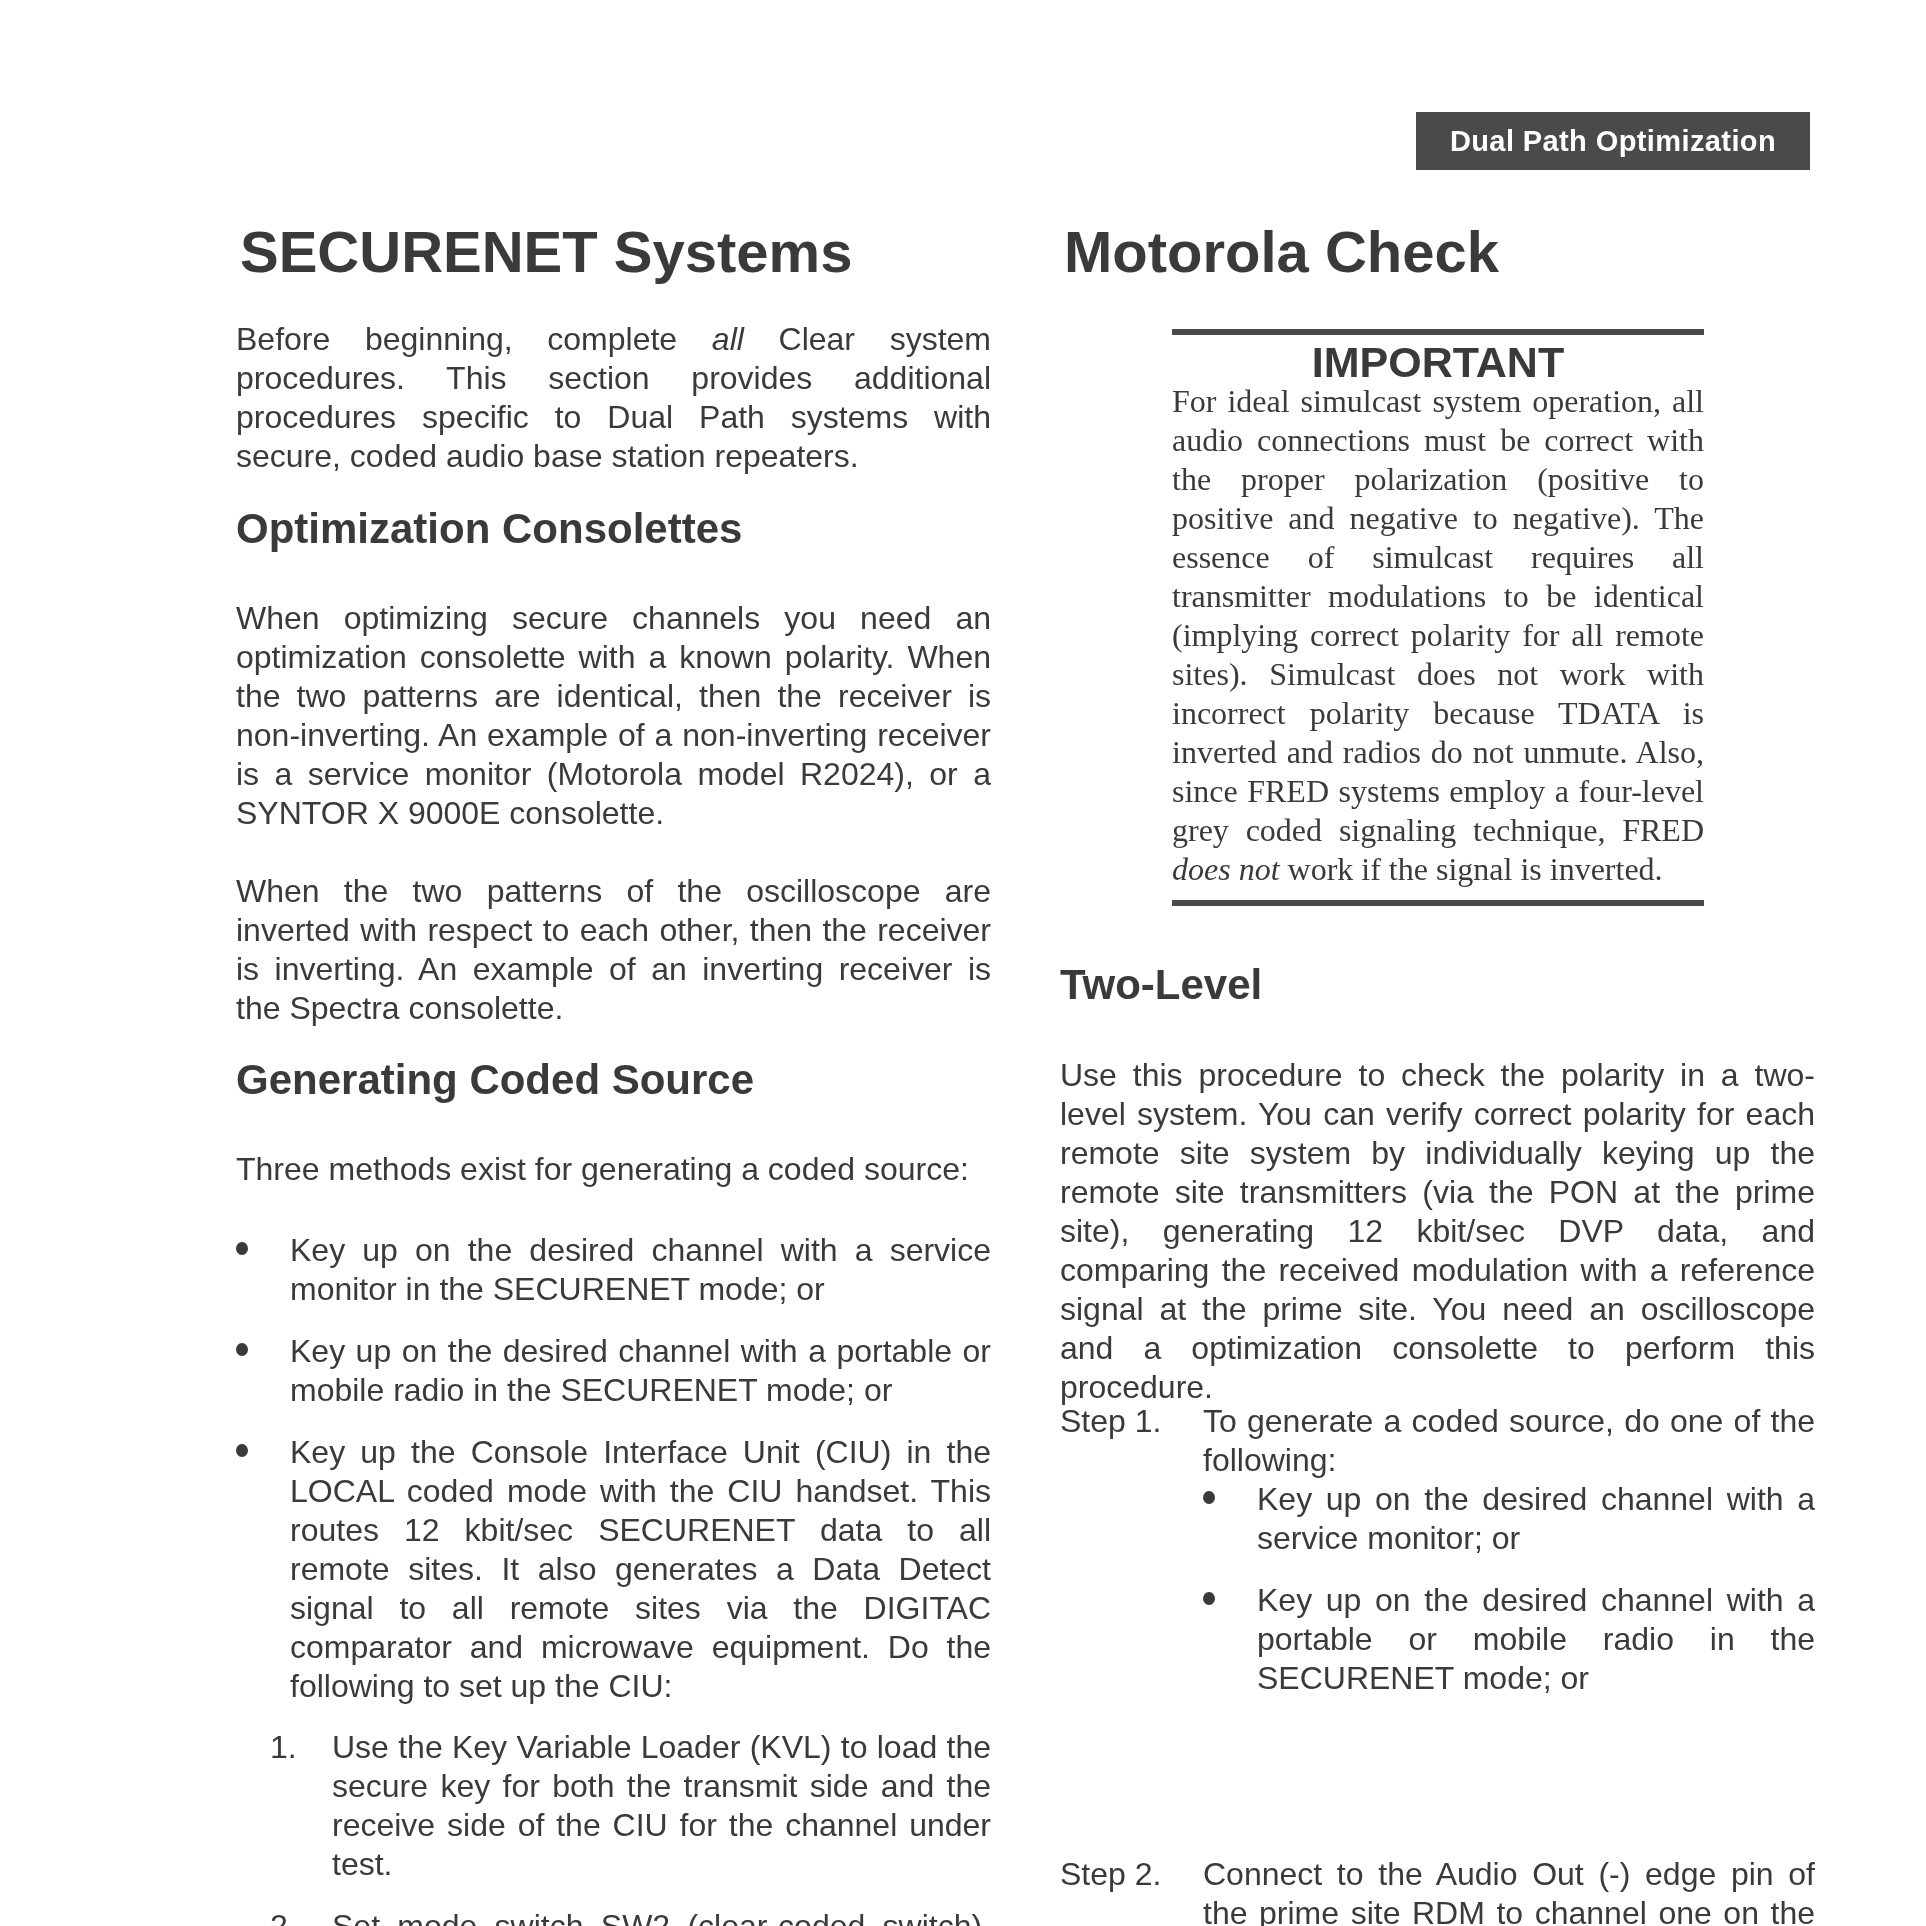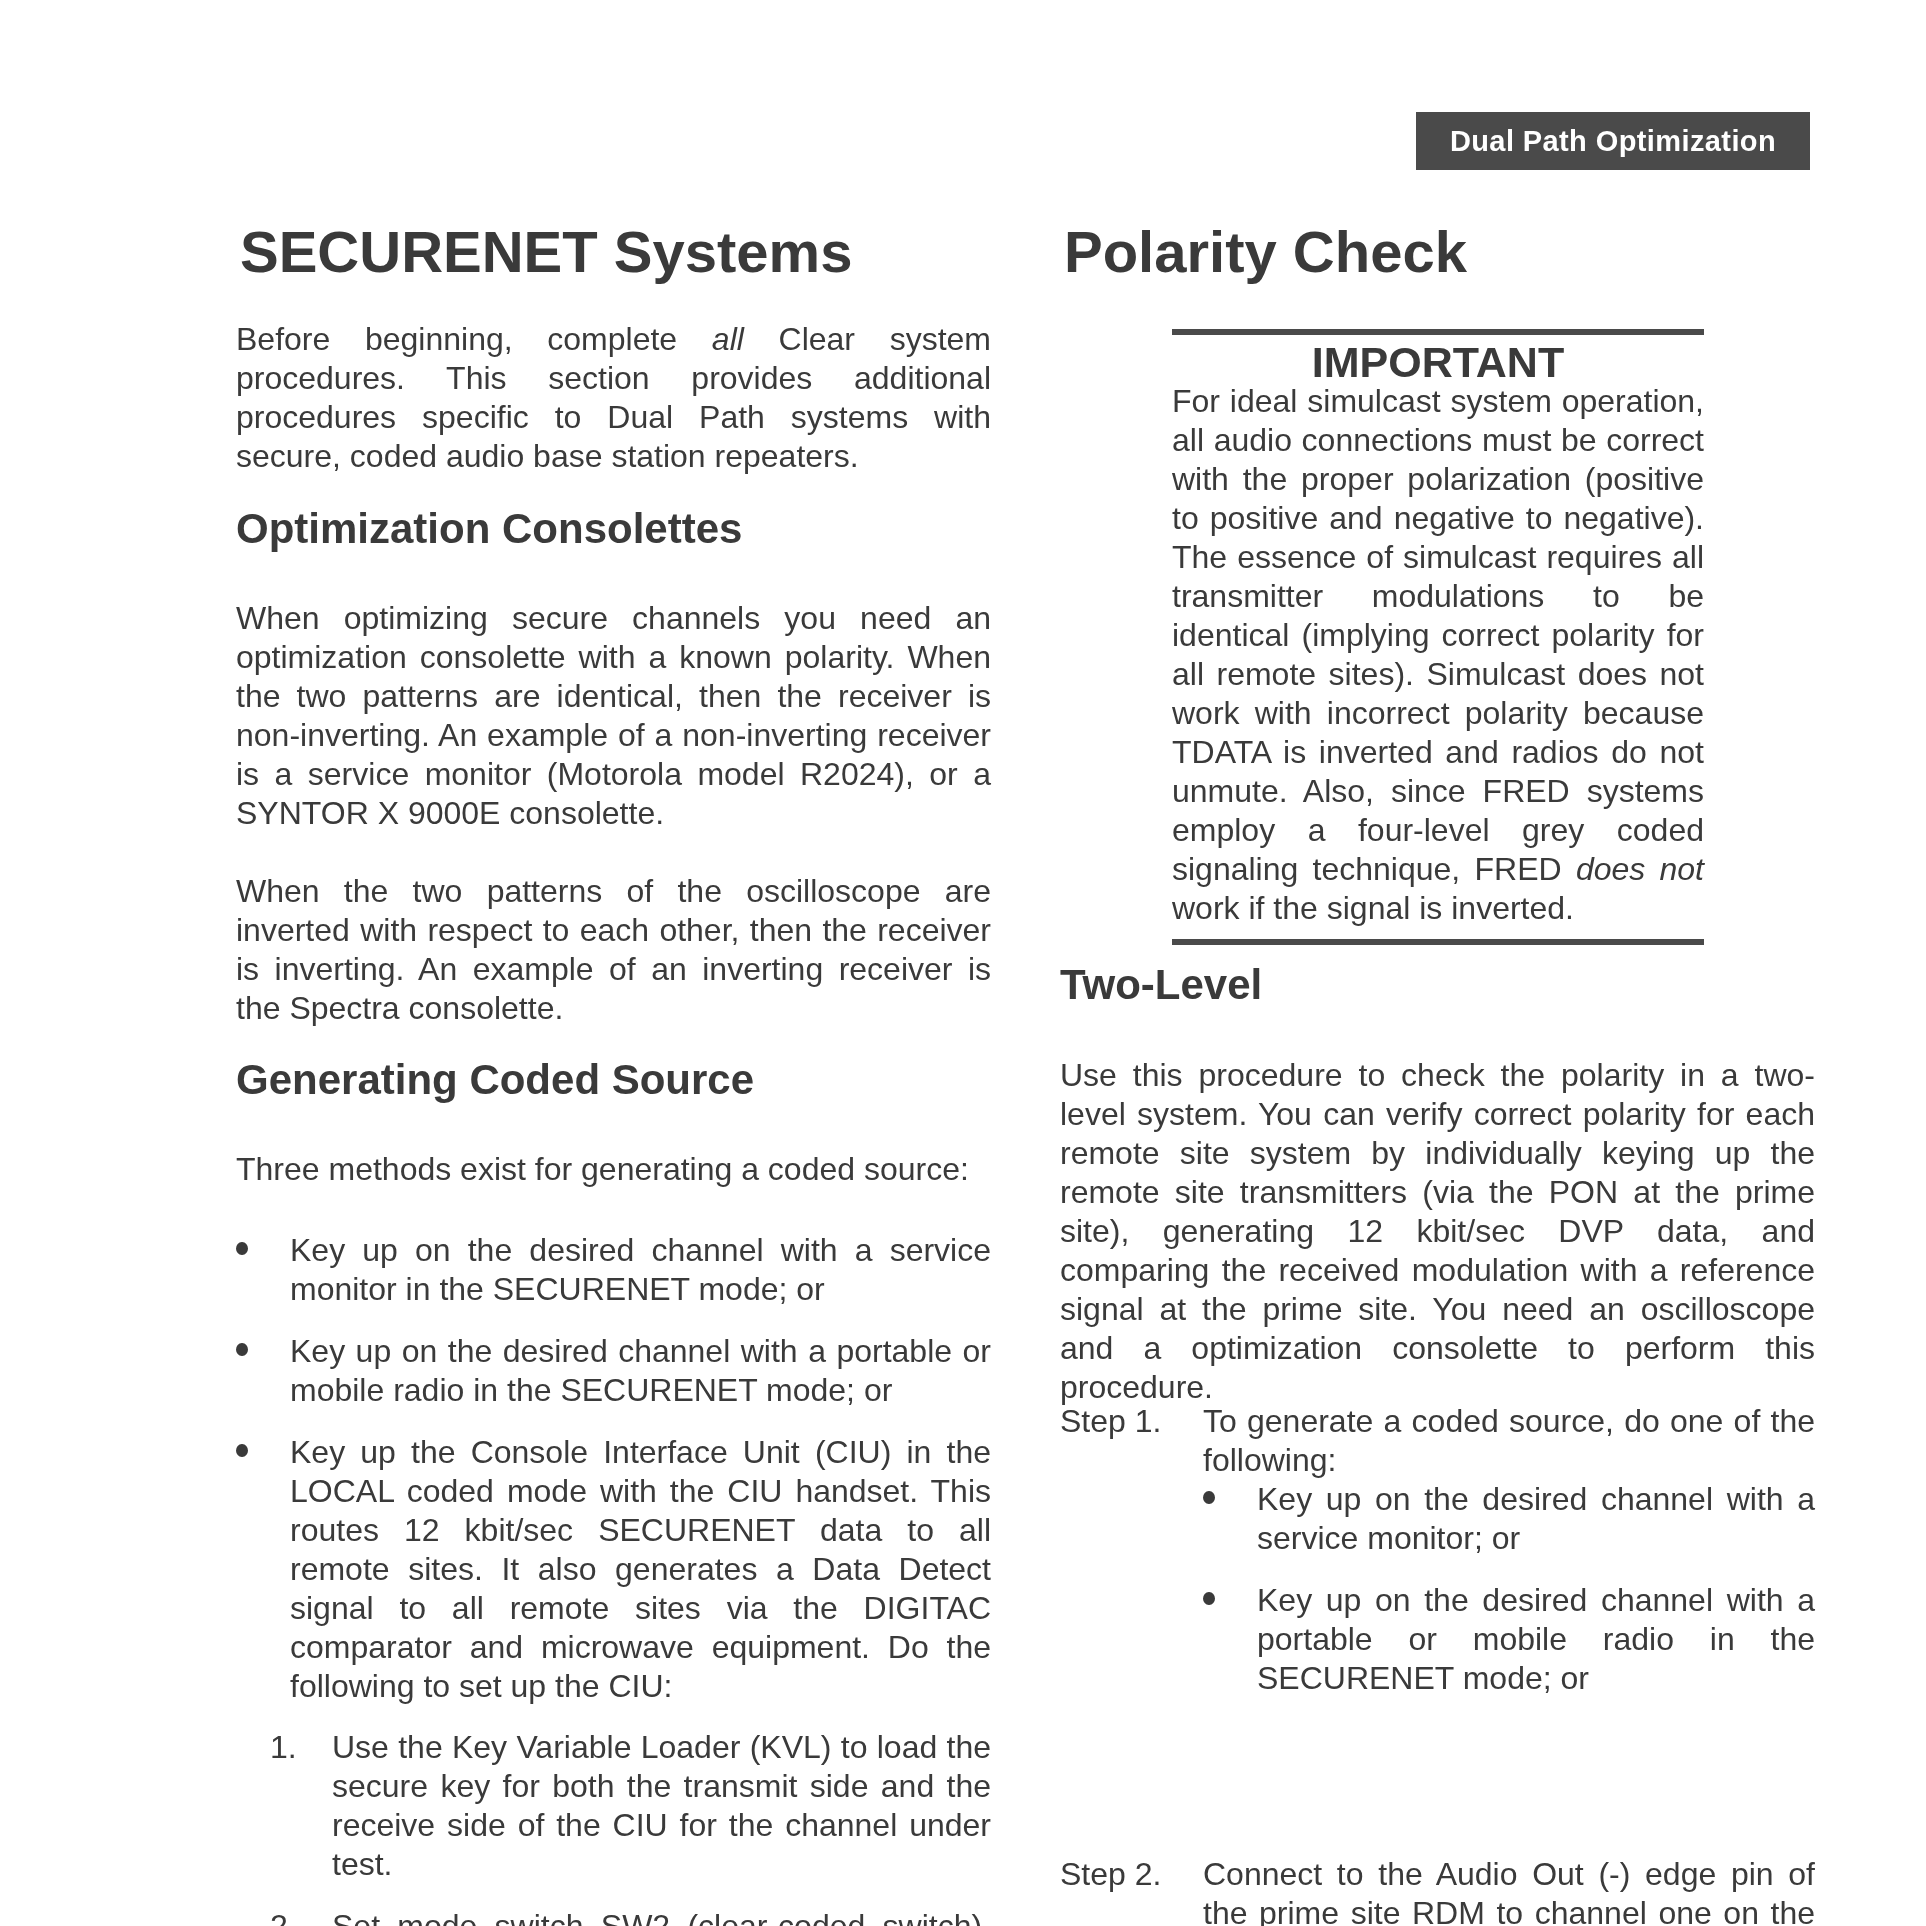--- a/index.html
+++ b/index.html
@@ -13,21 +13,21 @@
     background: #4a4a4a; color: #ffffff; font-size: 29px; font-weight: bold;
     display: flex; align-items: center; justify-content: center; letter-spacing: 0.4px;
   }
   h1 { font-size: 58px; font-weight: bold; margin: 4px; line-height: 1.1; color: #3a3a3a; }
   h2 { font-size: 42px; font-weight: bold; margin: 0; line-height: 1.15; color: #3a3a3a; }
   p, li, .txt { font-size: 32px; line-height: 39px; margin: 0; text-align: justify; }
   .abs { position: absolute; }
   .important { position: absolute; left: 1172px; top: 329px; width: 532px; }
   .rule { height: 6.2px; background: #4a4a4a; width: 100%; }
   .imp-title { font-size: 43px; font-weight: bold; text-align: center; margin-top: 8px; line-height: 39px; }
-  .imp-body { font-size: 32px; line-height: 39px; text-align: justify; margin-bottom: 10.8px; }
+  .imp-body { font-size: 32px; line-height: 39px; text-align: justify; margin-bottom: 10.8px; font-family: Liberation Serif, serif; }
   ul.bullets { list-style: none; padding: 0; margin: 0; }
   ul.bullets li { position: relative; padding-left: 54px; margin-bottom: 23px; }
   ul.bullets li .dot { position: absolute; left: 0; top: 10.8px; width: 11.6px; height: 13px; border-radius: 50%; background: #3a3a3a; }
   ol.num { list-style: none; padding: 0; margin: 0; }
   ol.num li { position: relative; padding-left: 62px; margin-bottom: 23px; }
   ol.num li .n { position: absolute; left: 0; top: 0; }
   .step { position: relative; padding-left: 143px; }
   .step .lbl { position: absolute; left: 0; top: 0; }
   .sub-bullets { margin-top: 23px; }
   .sub-bullets li { padding-left: 58px; }
@@ -70,21 +70,21 @@
 
   <div class="abs" style="left:270px; top:1728px; width:721px;">
     <ol class="num">
       <li><span class="n">1.</span><span>Use the Key Variable Loader (KVL) to load the secure key for both the transmit side and the receive side of the CIU for the channel under test.</span></li>
       <li><span class="n">2.</span><span>Set mode switch SW2 (clear-coded switch), on the voice processor board, in the up position.</span></li>
 
     </ol>
   </div>
 
   <div class="abs" style="left:1060px; top:216px; width:755px;">
-    <h1>Polarity Check</h1>
+    <h1>Motorola Check</h1>
   </div>
 
   <div class="important">
     <div class="rule"></div>
     <div class="imp-title">IMPORTANT</div>
     <div class="imp-body"><span>For ideal simulcast system operation, all audio connections must be correct with the proper polarization (positive to positive and negative to negative). The essence of simulcast requires all transmitter modulations to be identical (implying correct polarity for all remote sites). Simulcast does not work with incorrect polarity because TDATA is inverted and radios do not unmute. Also, since FRED systems employ a four-level grey coded signaling technique, FRED </span><i>does not</i><span> work if the signal is inverted.</span></div>
     <div class="rule"></div>
   </div>
 
   <div class="abs" style="left:1060px; top:961px; width:755px;">

